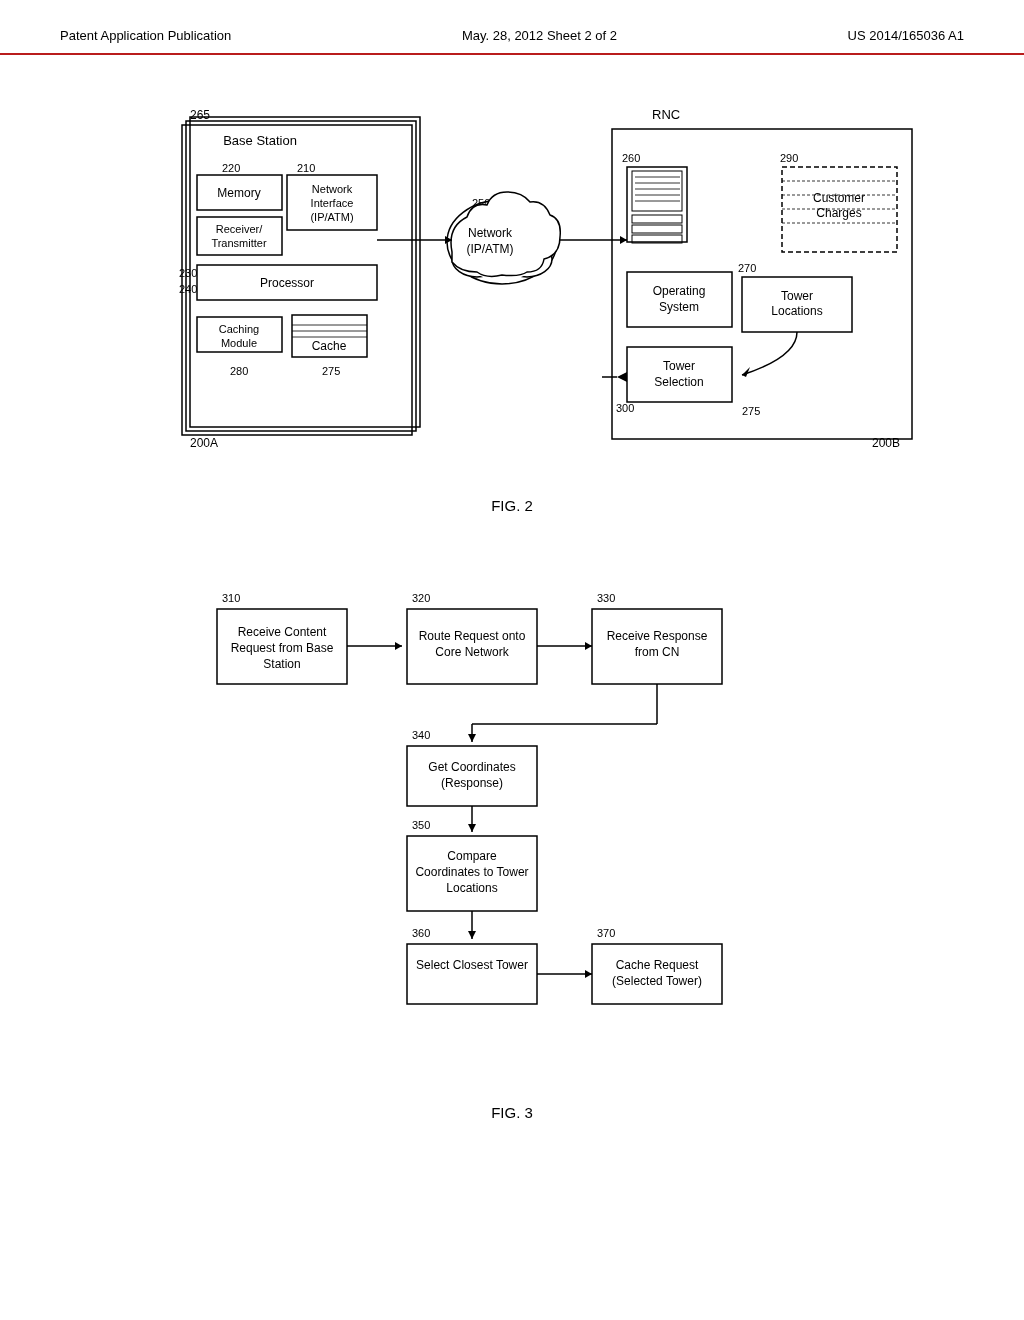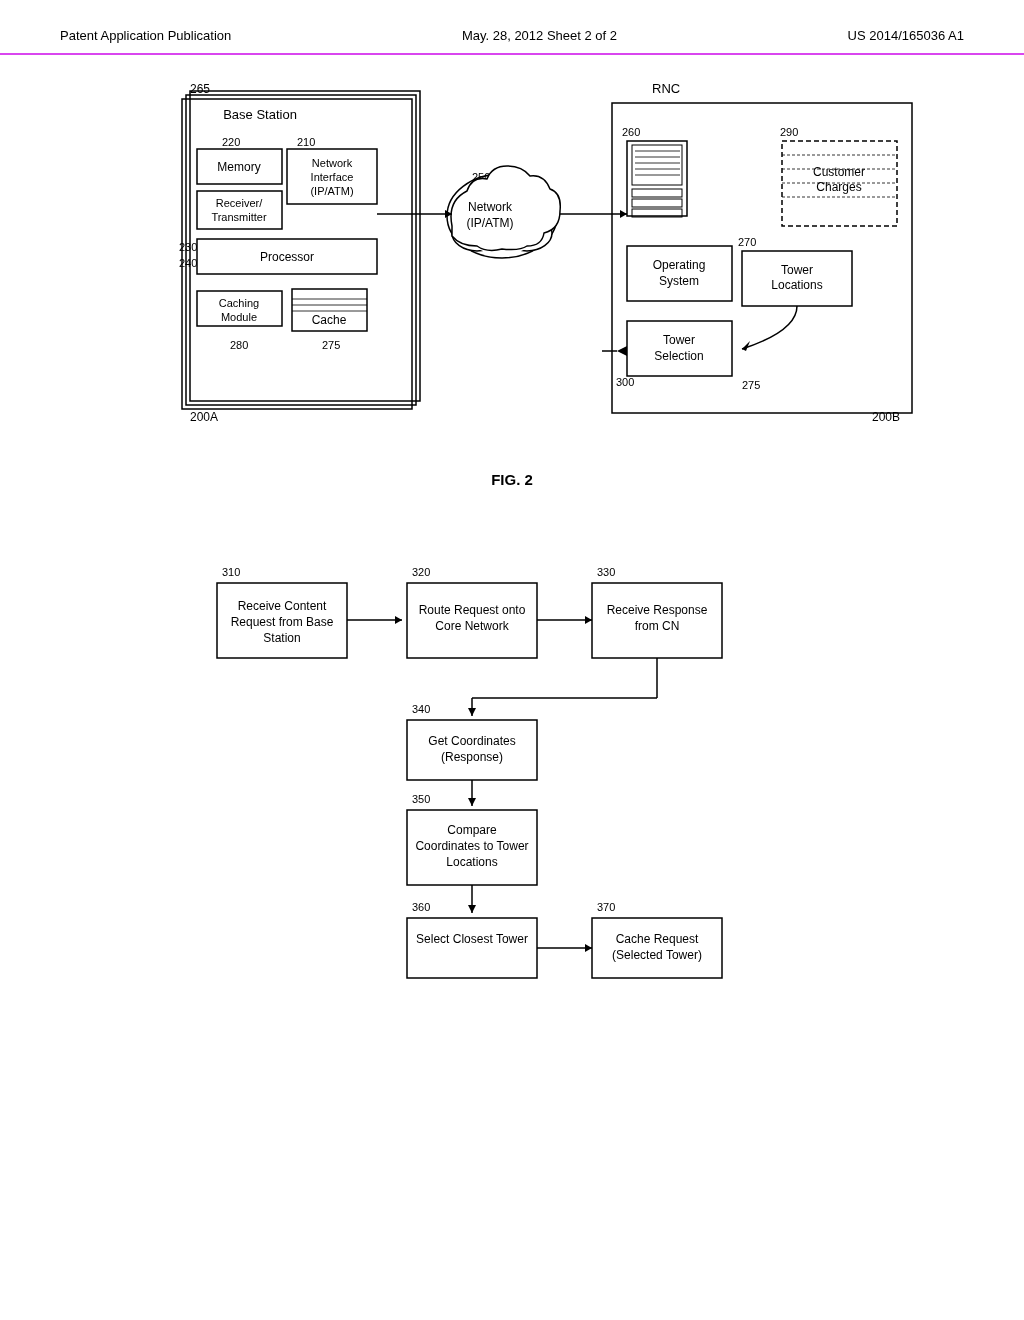--- a/index.html
+++ b/index.html
@@ -11,31 +11,31 @@
       width: 1024px;
       min-height: 1320px;
     }
 
     
     .header {
       display: flex;
       justify-content: space-between;
       align-items: baseline;
       padding: 28px 60px 10px 60px;
-      border-bottom: 2px solid #d946ef;
+      border-bottom: 2px solid #b91c1c;
     }
 
     
     .content {
-      padding: 16px 60px;
+      padding: 42px 60px;
     }
 
     .fig-label {
       text-align: center;
-      font-weight: bold;
+      font-weight: normal;
       font-size: 15px;
       margin-bottom: 30px;
     }
 
     
     svg {
       overflow: visible;
     }
 
     .fig2-svg {
@@ -257,14 +257,15 @@
     <polygon points="430,410 423,406 423,414" fill="#000"></polygon>
 
     <text x="435" y="373" font-size="11" font-family="Arial">370</text>
 
     <rect x="430" y="380" width="130" height="60" fill="none" stroke="#000" stroke-width="1.5"></rect>
     <text x="495" y="405" font-size="12" font-family="Arial" text-anchor="middle">Cache Request</text>
     <text x="495" y="421" font-size="12" font-family="Arial" text-anchor="middle">(Selected Tower)</text>
 
   </svg>
 
+  <div class="fig-label">FIG. 3</div>
 
 </div>
 
 </body></html>

